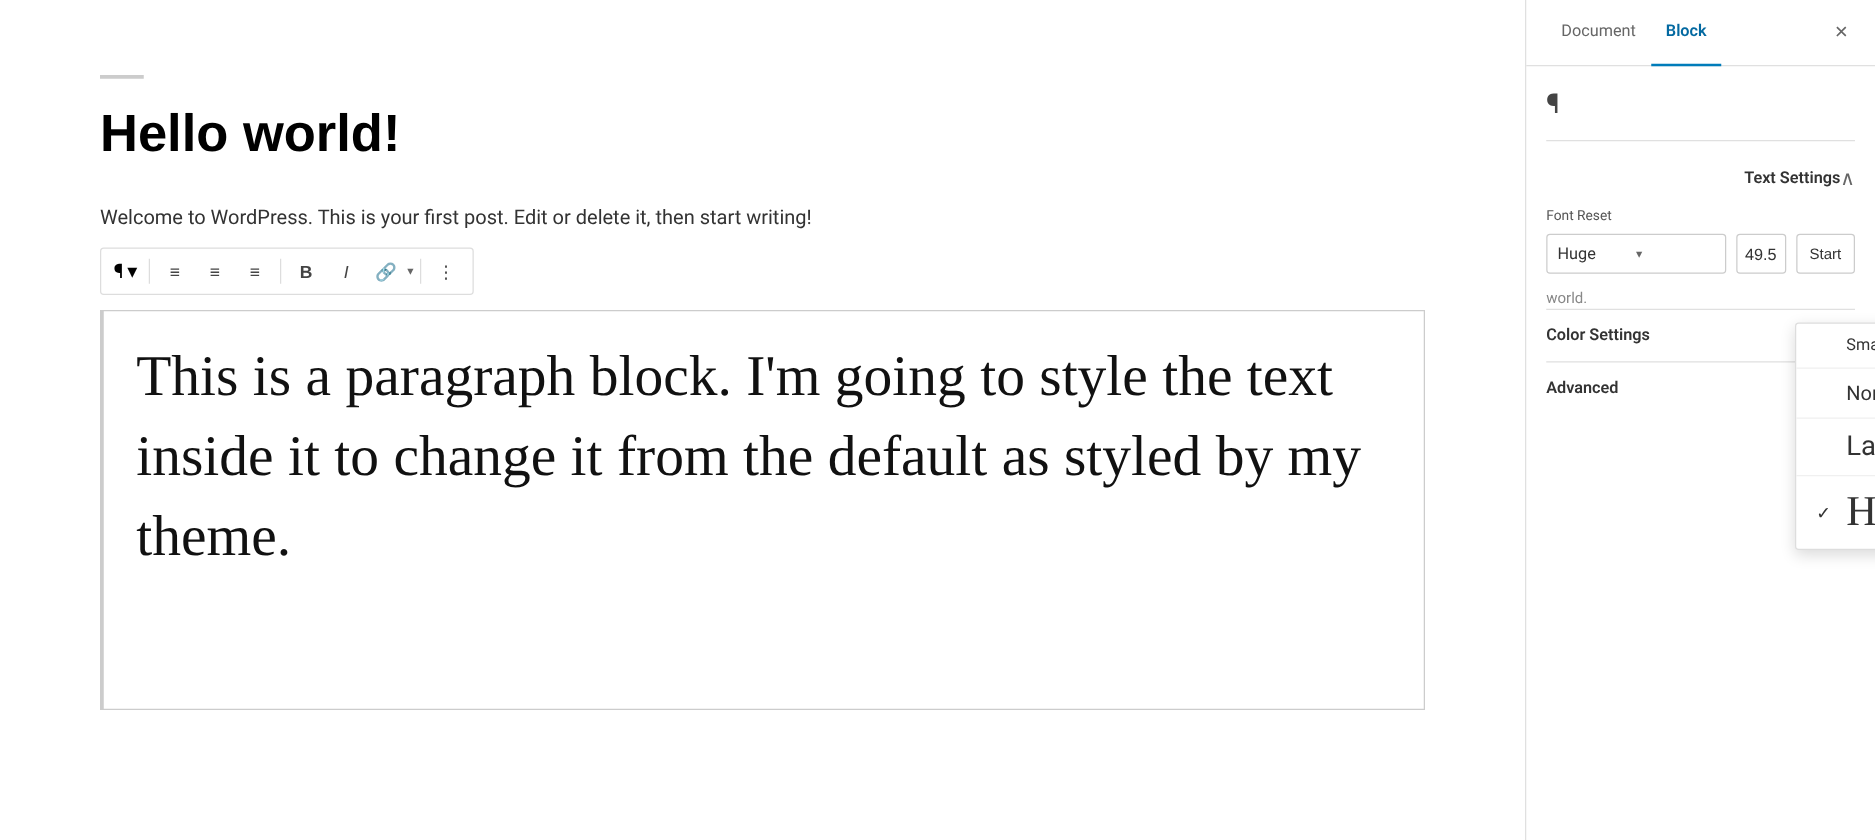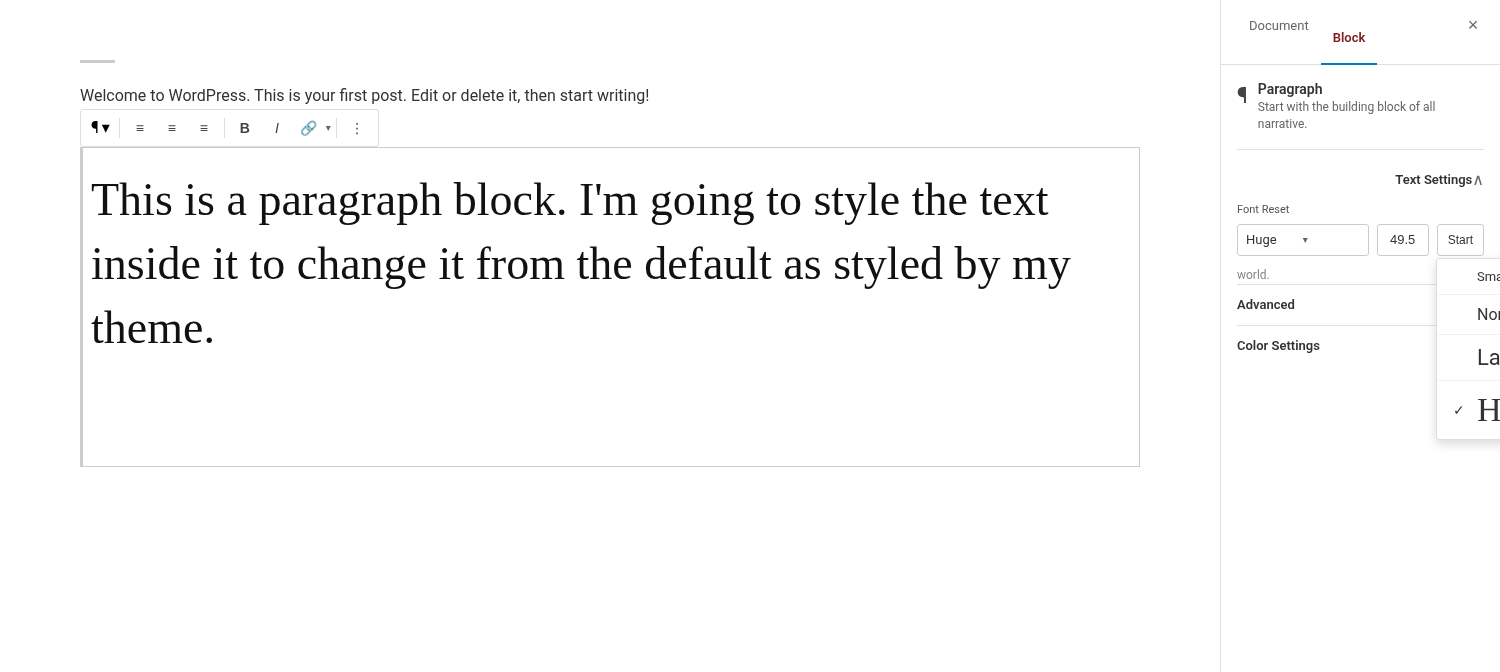--- a/index.html
+++ b/index.html
@@ -31,21 +31,21 @@
       font-size: 42px;
       font-weight: 700;
       font-family: -apple-system, BlinkMacSystemFont, "Segoe UI", sans-serif;
       margin-bottom: 30px;
       color: #000;
     }
 
     .welcome-text {
       font-size: 16px;
       color: #333;
-      margin-bottom: 0;
+      margin-bottom: 11px;
       line-height: 1.6;
     }
 
     
     .block-toolbar {
       display: flex;
       align-items: center;
       background: #fff;
       border: 1px solid #ddd;
       border-radius: 3px;
@@ -86,22 +86,22 @@
       gap: 3px;
       padding: 0 4px;
       height: 28px;
       cursor: pointer;
     }
 
     
     .paragraph-block {
       border: 1px solid #ccc;
       border-left: 3px solid #ccc;
-      padding: 20px 8px;
-      margin-top: 0;
+      padding: 20px 26px;
+      margin-top: 12px;
       min-height: 320px;
     }
 
     .paragraph-content {
       font-family: Georgia, "Times New Roman", serif;
       font-size: 46px;
       line-height: 1.4;
       color: #111;
     }
 
@@ -123,24 +123,23 @@
 
     .sidebar-tab {
       padding: 18px 12px;
       font-size: 13px;
       color: #666;
       cursor: pointer;
       border-bottom: 2px solid transparent;
       margin-bottom: -1px;
     }
     .sidebar-tab.active {
-      color: #7f1d1d;
+      color: #0369a1;
       border-bottom-color: #007cba;
       font-weight: 600;
-      margin-top: 12px;
     }
 
     .sidebar-close {
       position: absolute;
       right: 12px;
       top: 10px;
       width: 30px;
       height: 30px;
       display: flex;
       align-items: center;
@@ -235,21 +234,21 @@
       font-size: 13px;
       color: #333;
     }
 
     .font-size-select-wrapper .chevron {
       font-size: 10px;
       color: #666;
     }
 
     .font-size-input {
-      width: 52px;
+      width: 40px;
       height: 32px;
       border: 1px solid #ccc;
       border-radius: 3px;
       text-align: center;
       font-size: 13px;
       color: #333;
     }
 
     .reset-btn {
       height: 32px;
@@ -321,20 +320,21 @@
       color: #888;
       line-height: 1.5;
       margin-top: 10px;
     }
   </style>
 </head>
 <body>
 
 <div class="editor-area">
   <div class="post-title-separator"></div>
+  <h1 class="post-title">Hello world!</h1>
 
   <div class="welcome-paragraph">
     <p class="welcome-text">Welcome to WordPress. This is your first post. Edit or delete it, then start writing!</p>
 
     <div class="block-toolbar">
       <div class="toolbar-dropdown">
         <span>¶</span>
         <span>▾</span>
       </div>
       <div class="toolbar-divider"></div>
@@ -374,24 +374,20 @@
   <div class="sidebar-tabs">
     <div class="sidebar-tab">Document</div>
     <div class="sidebar-tab active">Block</div>
     <button class="sidebar-close">×</button>
   </div>
 
   <div class="sidebar-content">
 
     <div class="block-info">
       <div class="block-icon">¶</div>
-      <div class="block-info-text">
-        <div class="block-name">Paragraph</div>
-        <div class="block-desc">Start with the building block of all narrative.</div>
-      </div>
     </div>
 
     <div class="settings-section">
       <div class="settings-section-header">
         <span class="settings-section-title">Text Settings</span>
         <span class="settings-chevron">∧</span>
       </div>
 
       <div class="font-size-label">Font Reset</div>
       <div class="font-size-row">
@@ -400,25 +396,25 @@
           <span class="chevron">▾</span>
         </div>
         <input class="font-size-input" type="text" value="49.5" style="">
         <button class="reset-btn">Start</button>
       </div>
 
       <div class="sidebar-text-note">world.</div>
     </div>
 
     <div class="collapsed-section">
+      <span class="collapsed-section-title">Color Settings</span>
+      <span style="color:#666; font-size:14px;">∨</span>
+    </div>
+    <div class="collapsed-section">
       <span class="collapsed-section-title">Advanced</span>
-      <span style="color:#666; font-size:14px;">∨</span>
-    </div>
-    <div class="collapsed-section">
-      <span class="collapsed-section-title">Color Settings</span>
       <span style="color:#666; font-size:14px;">∨</span>
     </div>
   </div>
 
   <div class="font-size-dropdown">
     <div class="dropdown-option small">
       <span class="dropdown-check"></span>
       <span class="option-text">Small</span>
     </div>
     <div class="dropdown-option normal">

